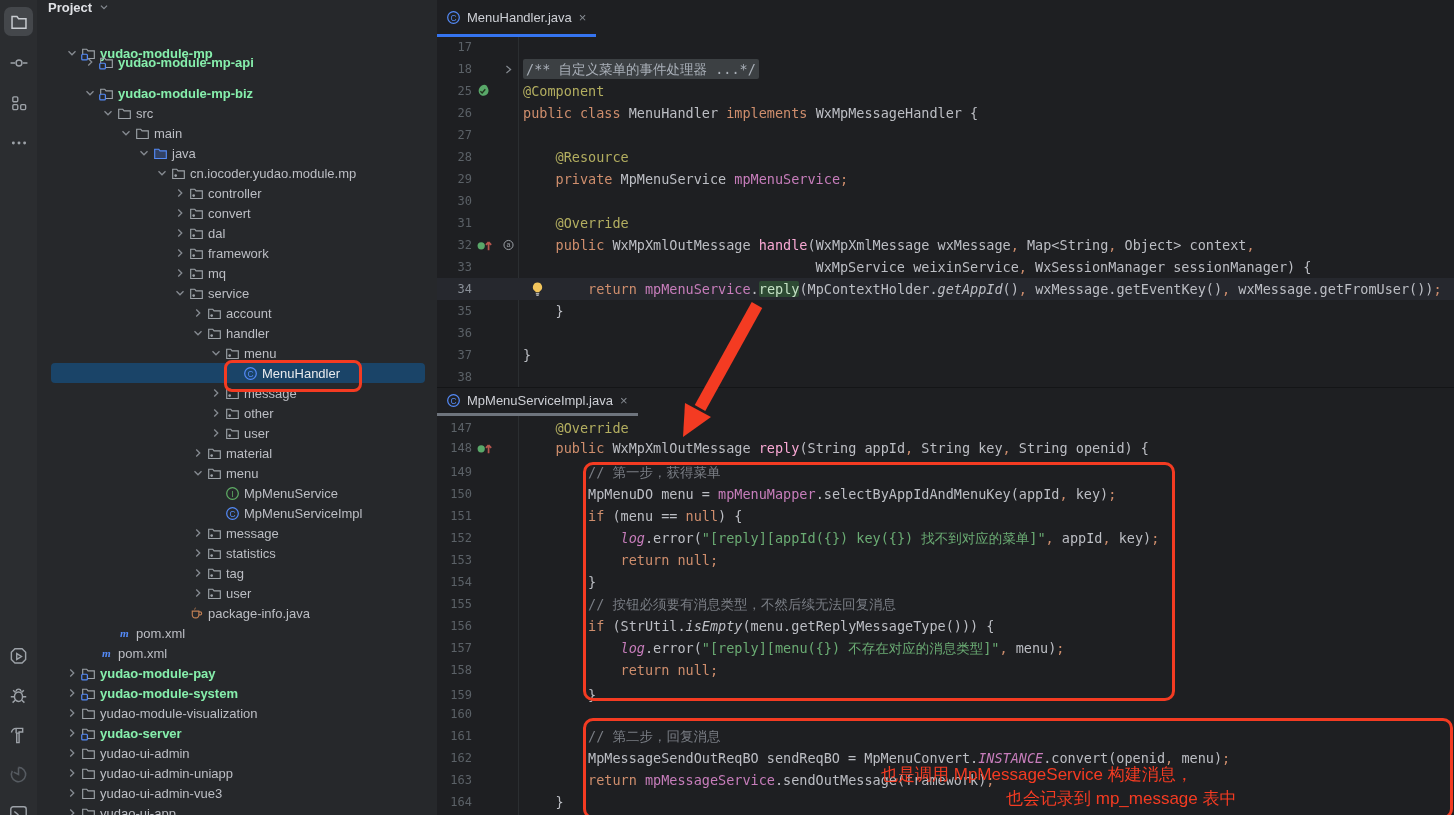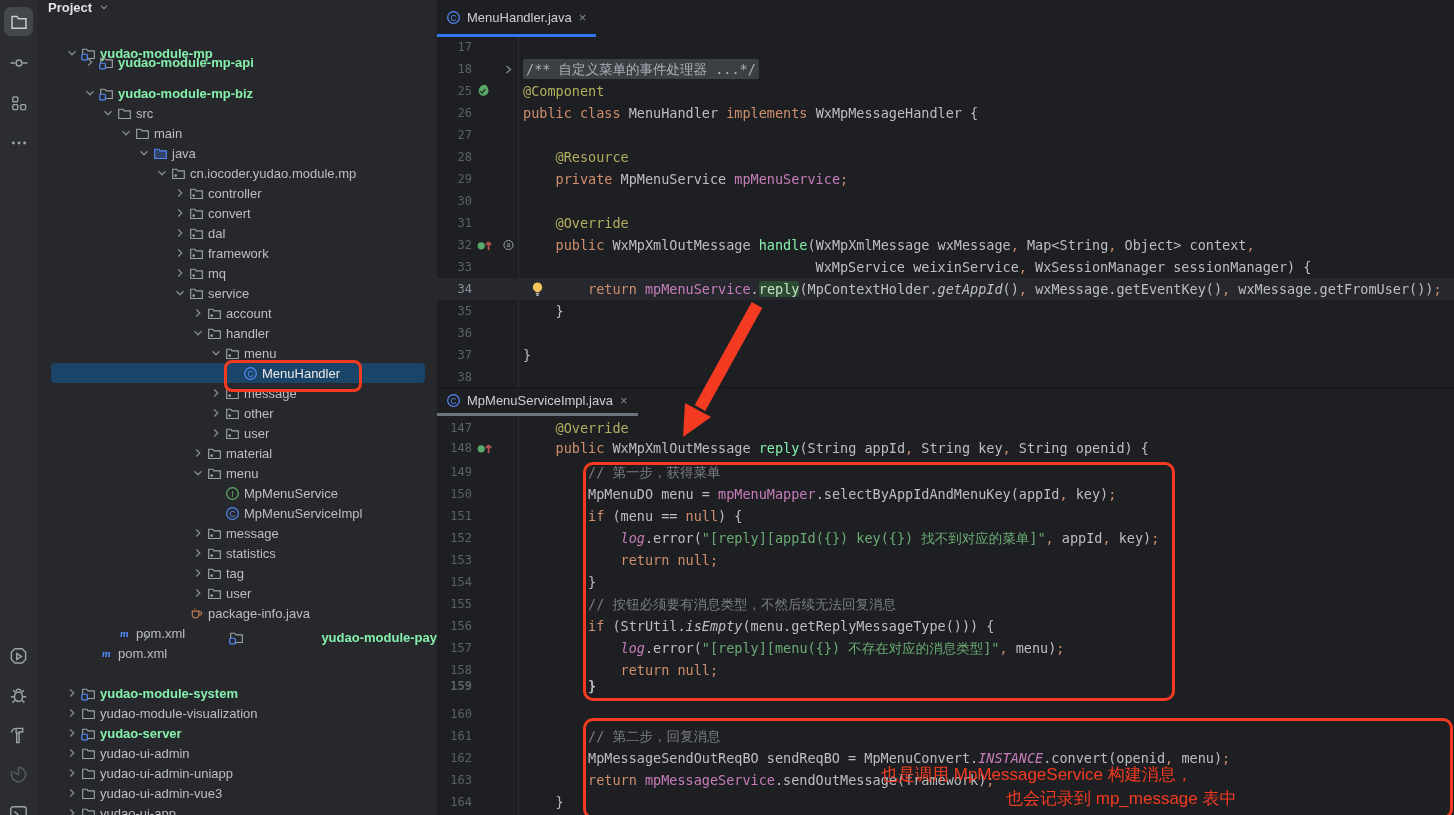--- a/index.html
+++ b/index.html
@@ -29,21 +29,21 @@
   .code-line{position:absolute;left:0;width:100%;height:22px;}
   .code-line.cur{background:#26282e;}
   .lnum{position:absolute;left:0;top:0;width:35px;height:22px;line-height:22px;text-align:right;
         font-family:"DejaVu Sans Mono",monospace;font-size:12px;color:#5b6167;}
   .lnum.cur{color:#8a9099;}
   .gmark{position:absolute;left:39px;top:0;width:44px;height:22px;display:flex;align-items:center;}
   .codetext{position:absolute;left:86px;top:0;height:22px;line-height:22px;margin:0;
         font-family:"DejaVu Sans Mono",monospace;font-size:13.5px;white-space:pre;}
   .gutter-sep{position:absolute;left:81px;top:0;width:1px;height:100%;background:#2b2e31;}
   .t-k{color:#cf8e6d}.t-a{color:#b3ae60}.t-d{color:#bcbec4}.t-f{color:#c77dbb}
-  .t-fi{color:#c77dbb;font-style:italic}.t-m{color:#86efac}.t-i{color:#bcbec4;font-style:italic}
+  .t-fi{color:#c77dbb;font-style:italic}.t-m{color:#f9a8d4}.t-i{color:#bcbec4;font-style:italic}
   .t-s{color:#6aab73}.t-c{color:#7a7e85}.t-p{color:#cf8e6d}
   .t-g{color:#c4e1c4;background:#2d4a33;border-radius:2px}
   .t-fold{color:#a9afb8;background:#3c4043;border-radius:2px;padding:2px 3px}
   .bulb{position:absolute;left:93px;top:3px;}
   
   #anno{position:absolute;left:0;top:0;width:1454px;height:815px;pointer-events:none;z-index:30;}
   .anno-box{position:absolute;border-style:solid;border-width:3px;}
   .anno-note{position:absolute;font-size:17px;white-space:nowrap;}
 </style>
 </head>
@@ -546,21 +546,21 @@
         <div class="tree-row" style="top: 643px;">
           <span style="flex: 0 0 45px;"></span>
           <div class="tree-chev"></div>
           <div class="tree-ico">
             <svg width="15" height="15" viewBox="0 0 16 16">
               <text x="8" y="12" text-anchor="middle" font-size="12" font-style="italic" font-weight="bold" font-family="Liberation Serif,serif" fill="#548af7">m</text>
             </svg>
           </div>
           <span class="tree-lbl">pom.xml</span>
         </div>
-        <div class="tree-row" style="top: 627px; justify-content: space-between;">
+        <div class="tree-row" style="top: 663px;">
           <span style="flex: 0 0 27px;"></span>
           <div class="tree-chev">
             <svg width="14" height="14" viewBox="0 0 16 16">
               <path d="M6 4l4 4-4 4" fill="none" stroke="#868b92" stroke-width="1.5"></path>
             </svg>
           </div>
           <div class="tree-ico">
             <svg width="15" height="15" viewBox="0 0 16 16">
               <path d="M1.8 13.3V3.4h4.3l1.4 1.8h6.7v8.1z" fill="none" stroke="#9da2a8" stroke-width="1.2"></path>
               <rect x="0.8" y="8.8" width="6" height="6" rx="1" fill="#26282b" stroke="#548af7" stroke-width="1.3"></rect>
@@ -836,21 +836,21 @@
           <pre class="codetext"><span class="t-d">        </span><span class="t-k">if </span><span class="t-d">(StrUtil.</span><span class="t-i">isEmpty</span><span class="t-d">(menu.getReplyMessageType())) {</span></pre>
         </div>
         <div class="code-line" style="top: 249px;">
           <div class="lnum">157</div>
           <pre class="codetext"><span class="t-d">            </span><span class="t-fi">log</span><span class="t-d">.error(</span><span class="t-s">"[reply][menu({}) 不存在对应的消息类型]"</span><span class="t-p">,</span><span class="t-d"> menu)</span><span class="t-p">;</span></pre>
         </div>
         <div class="code-line" style="top: 271px;">
           <div class="lnum">158</div>
           <pre class="codetext"><span class="t-d">            </span><span class="t-k">return null</span><span class="t-p">;</span></pre>
         </div>
-        <div class="code-line" style="top: 287px; font-weight: bold;">
+        <div class="code-line" style="top: 296px;">
           <div class="lnum">159</div>
           <pre class="codetext"><span class="t-d">        }</span></pre>
         </div>
         <div class="code-line" style="top: 315px;">
           <div class="lnum">160</div>
           <pre class="codetext"></pre>
         </div>
         <div class="code-line" style="top: 337px;">
           <div class="lnum">161</div>
           <pre class="codetext"><span class="t-d">        </span><span class="t-c">// 第二步，回复消息</span></pre>

